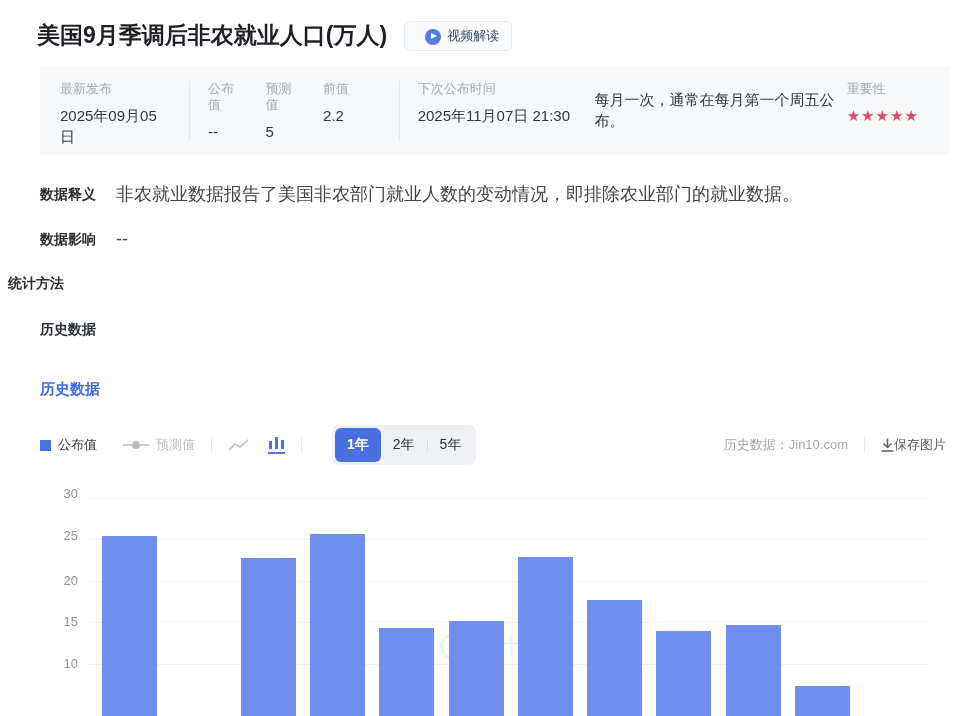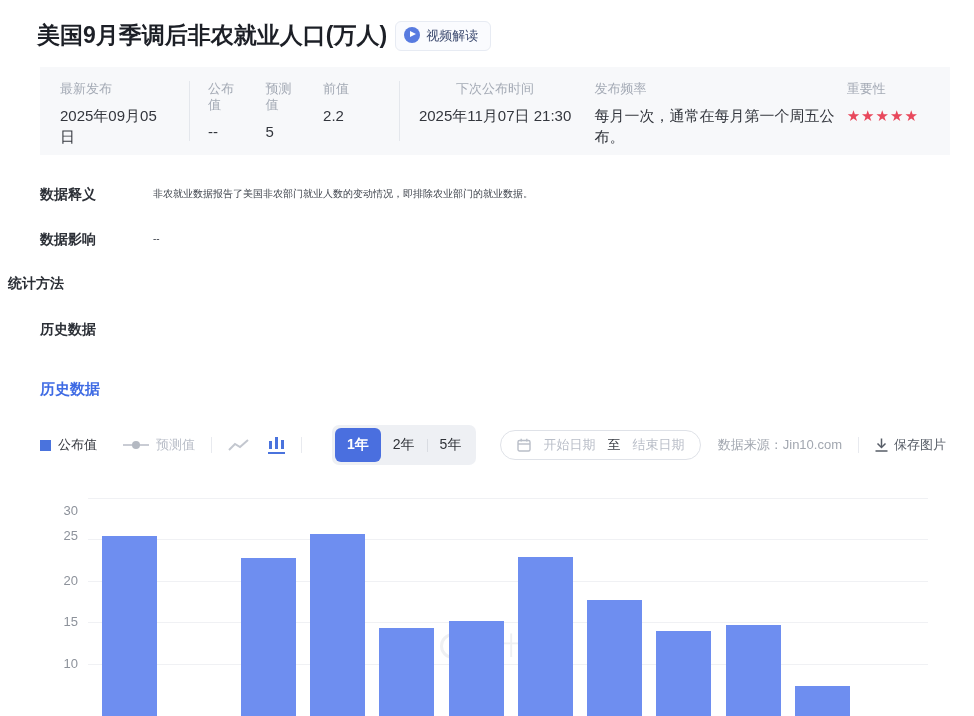--- a/index.html
+++ b/index.html
@@ -1,48 +1,48 @@
 <!DOCTYPE html>
 <html><head>
 <meta charset="utf-8">
 <style>
   * { margin:0; padding:0; box-sizing:border-box; }
   html,body { width:974px; height:716px; overflow:hidden; background:#fff;
     font-family:"Liberation Sans", sans-serif; color:#33363d; }
 
   
-  .header { display:flex; align-items:center; gap:8px; padding:20px 40px 0 37px; }
+  .header { display:flex; align-items:center; gap:17px; padding:20px 40px 0 37px; }
   .page-title { font-size:23px; font-weight:bold; color:#1c1f26; }
-  .video-badge { display:inline-flex; align-items:flex-start; gap:6px; padding:5px 12px 5px 8px;
+  .video-badge { display:inline-flex; align-items:flex-end; gap:6px; padding:5px 12px 5px 20px;
     border:1px solid #e7ebf3; background:#fafbfe; border-radius:6px; font-size:13px;
     color:#3d4b70; cursor:pointer; }
   .play-icon { width:16px; height:16px; border-radius:50%; background:#587be0; position:relative; }
   .play-icon::after { content:""; position:absolute; left:6px; top:4.5px; border-left:6px solid #fff;
     border-top:3.5px solid transparent; border-bottom:3.5px solid transparent; }
 
   
   .info-bar { margin:16px 24px 0 40px; background:#f7f8fa; display:flex; padding:14px 20px;
     height:88px; }
   .ib-col { display:flex; flex-direction:column; }
   .ib-label { font-size:13px; color:#a4aab5; line-height:16px; }
   .ib-value { font-size:15px; color:#33363d; line-height:21px; margin-top:8px; }
   .ib-div { border-left:1px solid #e4e7ec; margin:0 18px; }
   .col-latest .ib-value { max-width:116px; }
   .col-small { width:58px; }
   .col-small .ib-label { max-width:32px; }
-  .col-next { width:156px;align-items:center; }
+  .col-next { width:156px; }
   .col-freq { width:254px; margin-left:22px; }
   .col-imp { margin-left:auto; width:84px; }
   .stars { margin-top:10px; color:#e8485c; font-size:15px; letter-spacing:1px; line-height:17px; }
 
   
-  .detail-row { display:flex; padding:0 30px 0 40px;gap:37px; }
+  .detail-row { display:flex; padding:0 30px 0 40px; }
   .d1{margin-top:28px;} .d2{margin-top:23px;} .d3{margin-top:22px;padding-left:8px;} .d4{margin-top:24px;}
   .detail-label { width:76px; flex:none; font-size:14px; font-weight:bold; color:#2b2f36; line-height:22px; }
-  .detail-content { flex:1; font-size:10px; color:#3f444d; line-height:22px; }
+  .detail-content { flex:1; font-size:18px; color:#3f444d; line-height:22px; }
 
   
   .section-title { margin:40px 0 0 40px; font-size:15px; font-weight:bold; color:#3f6be4; }
 
   .controls { display:flex; align-items:center; margin-top:30px; padding:0 28px 0 40px; height:32px; }
   .legend-item { display:flex; align-items:center; gap:7px; font-size:13px; cursor:pointer; }
   .legend-sq { width:11px; height:11px; background:#4a73dd; }
   .lg-pub { color:#33363d; }
   .lg-fc { margin-left:26px; color:#b9bec8; }
   .fc-marker { position:relative; width:26px; height:8px; }
@@ -56,21 +56,21 @@
   .tabs { display:flex; align-items:center; background:#eef0f4; border-radius:7px; padding:3px; margin-left:14px; }
   .tab { font-size:14px; color:#2f3238; padding:8px 12px; cursor:pointer;text-align:center; }
   .tab.active { background:#4a6fdf; color:#fff; border-radius:6px; font-weight:bold; }
   .tab-div { border-left:1px solid #d9dce2; height:13px; }
   .date-box { display:flex; align-items:center; gap:12px; margin-left:24px; height:30px;
     border:1px solid #dfe2e8; border-radius:16px; padding:0 16px; font-size:13px; }
   .ph { color:#b9bec8; cursor:text; }
   .to-label { color:#3a3e45; }
   .right-group { margin-left:auto; display:flex; align-items:center; }
   .source { font-size:13px; color:#a2a7b0; }
-  .save-btn { display:flex; align-items:center; gap:6px; font-size:13px; color:#565c66; cursor:pointer; }
+  .save-btn { display:flex; align-items:center; font-size:13px; color:#565c66; cursor:pointer; }
 
   
   .chart { position:relative; margin-top:20px; height:300px; }
   .y-axis { position:absolute; left:40px; top:0; width:38px; height:266px; }
   .ytick { position:absolute; right:0; font-size:13px; color:#8d929b; line-height:18px; }
   .plot { position:absolute; left:88px; top:0; width:840px; height:300px; }
   .gridline { position:absolute; left:0; width:100%; height:1px; background:#f0f1f4; }
   .bar { position:absolute; }
   .watermark { position:absolute; left:352px; top:148px; display:flex; align-items:center; gap:8px;
     opacity:0.10; color:#6a7488; font-size:25px; }
@@ -105,21 +105,20 @@
   <div class="ib-col col-small">
     <div class="ib-label">前值</div>
     <div class="ib-value">2.2</div>
   </div>
   <div class="ib-div"></div>
   <div class="ib-col col-next">
     <div class="ib-label">下次公布时间</div>
     <div class="ib-value">2025年11月07日 21:30</div>
   </div>
   <div class="ib-col col-freq">
-    <div class="ib-label">发布频率</div>
     <div class="ib-value">每月一次，通常在每月第一个周五公布。</div>
   </div>
   <div class="ib-col col-imp">
     <div class="ib-label">重要性</div>
     <div class="stars">★★★★★</div>
   </div>
 </div>
 
 <div class="detail-row d1">
   <div class="detail-label">数据释义</div>
@@ -158,48 +157,37 @@
     <i style="height:12px"></i>
     <i style="height:9px"></i>
   </div>
   <div class="c-div"></div>
   <div class="tabs">
     <div class="tab active">1年</div>
     <div class="tab">2年</div>
     <div class="tab-div"></div>
     <div class="tab">5年</div>
   </div>
-  <div class="date-box">
-    <svg width="14" height="14" viewBox="0 0 14 14">
-      <rect x="1" y="2.5" width="12" height="10.5" rx="1.5" fill="none" stroke="#b9bec8" stroke-width="1.4"></rect>
-      <line x1="1" y1="6" x2="13" y2="6" stroke="#b9bec8" stroke-width="1.4"></line>
-      <line x1="4.2" y1="0.8" x2="4.2" y2="3.5" stroke="#b9bec8" stroke-width="1.4"></line>
-      <line x1="9.8" y1="0.8" x2="9.8" y2="3.5" stroke="#b9bec8" stroke-width="1.4"></line>
-    </svg>
-    <span class="ph">开始日期</span>
-    <span class="to-label">至</span>
-    <span class="ph">结束日期</span>
-  </div>
   <div class="right-group">
-    <span class="source">数据来源：Jin10.com</span>
+    <span class="source">历史数据：Jin10.com</span>
     <div class="c-div"></div>
     <div class="save-btn">
       <svg width="13" height="14" viewBox="0 0 13 14">
         <line x1="6.5" y1="0.5" x2="6.5" y2="9" stroke="#565c66" stroke-width="1.5"></line>
         <polyline points="2.5,5.5 6.5,9.5 10.5,5.5" fill="none" stroke="#565c66" stroke-width="1.5"></polyline>
         <line x1="0.5" y1="13" x2="12.5" y2="13" stroke="#565c66" stroke-width="1.5"></line>
       </svg>
       <span>保存图片</span>
     </div>
   </div>
 </div>
 
 <div class="chart">
   <div class="y-axis">
-      <div class="ytick" style="top: 21px; margin-left: 45px;">30</div>
+      <div class="ytick" style="top: 4px; margin-left: 45px;">30</div>
       <div class="ytick" style="top: 46px;">25</div>
       <div class="ytick" style="top: 90.7px;">20</div>
       <div class="ytick" style="top: 132.2px;">15</div>
       <div class="ytick" style="top: 173.7px;">10</div>
     </div>
   <div class="plot">
     <div class="watermark">
       <span class="wm-circle"></span>
       <span>金十数据</span>
     </div>

